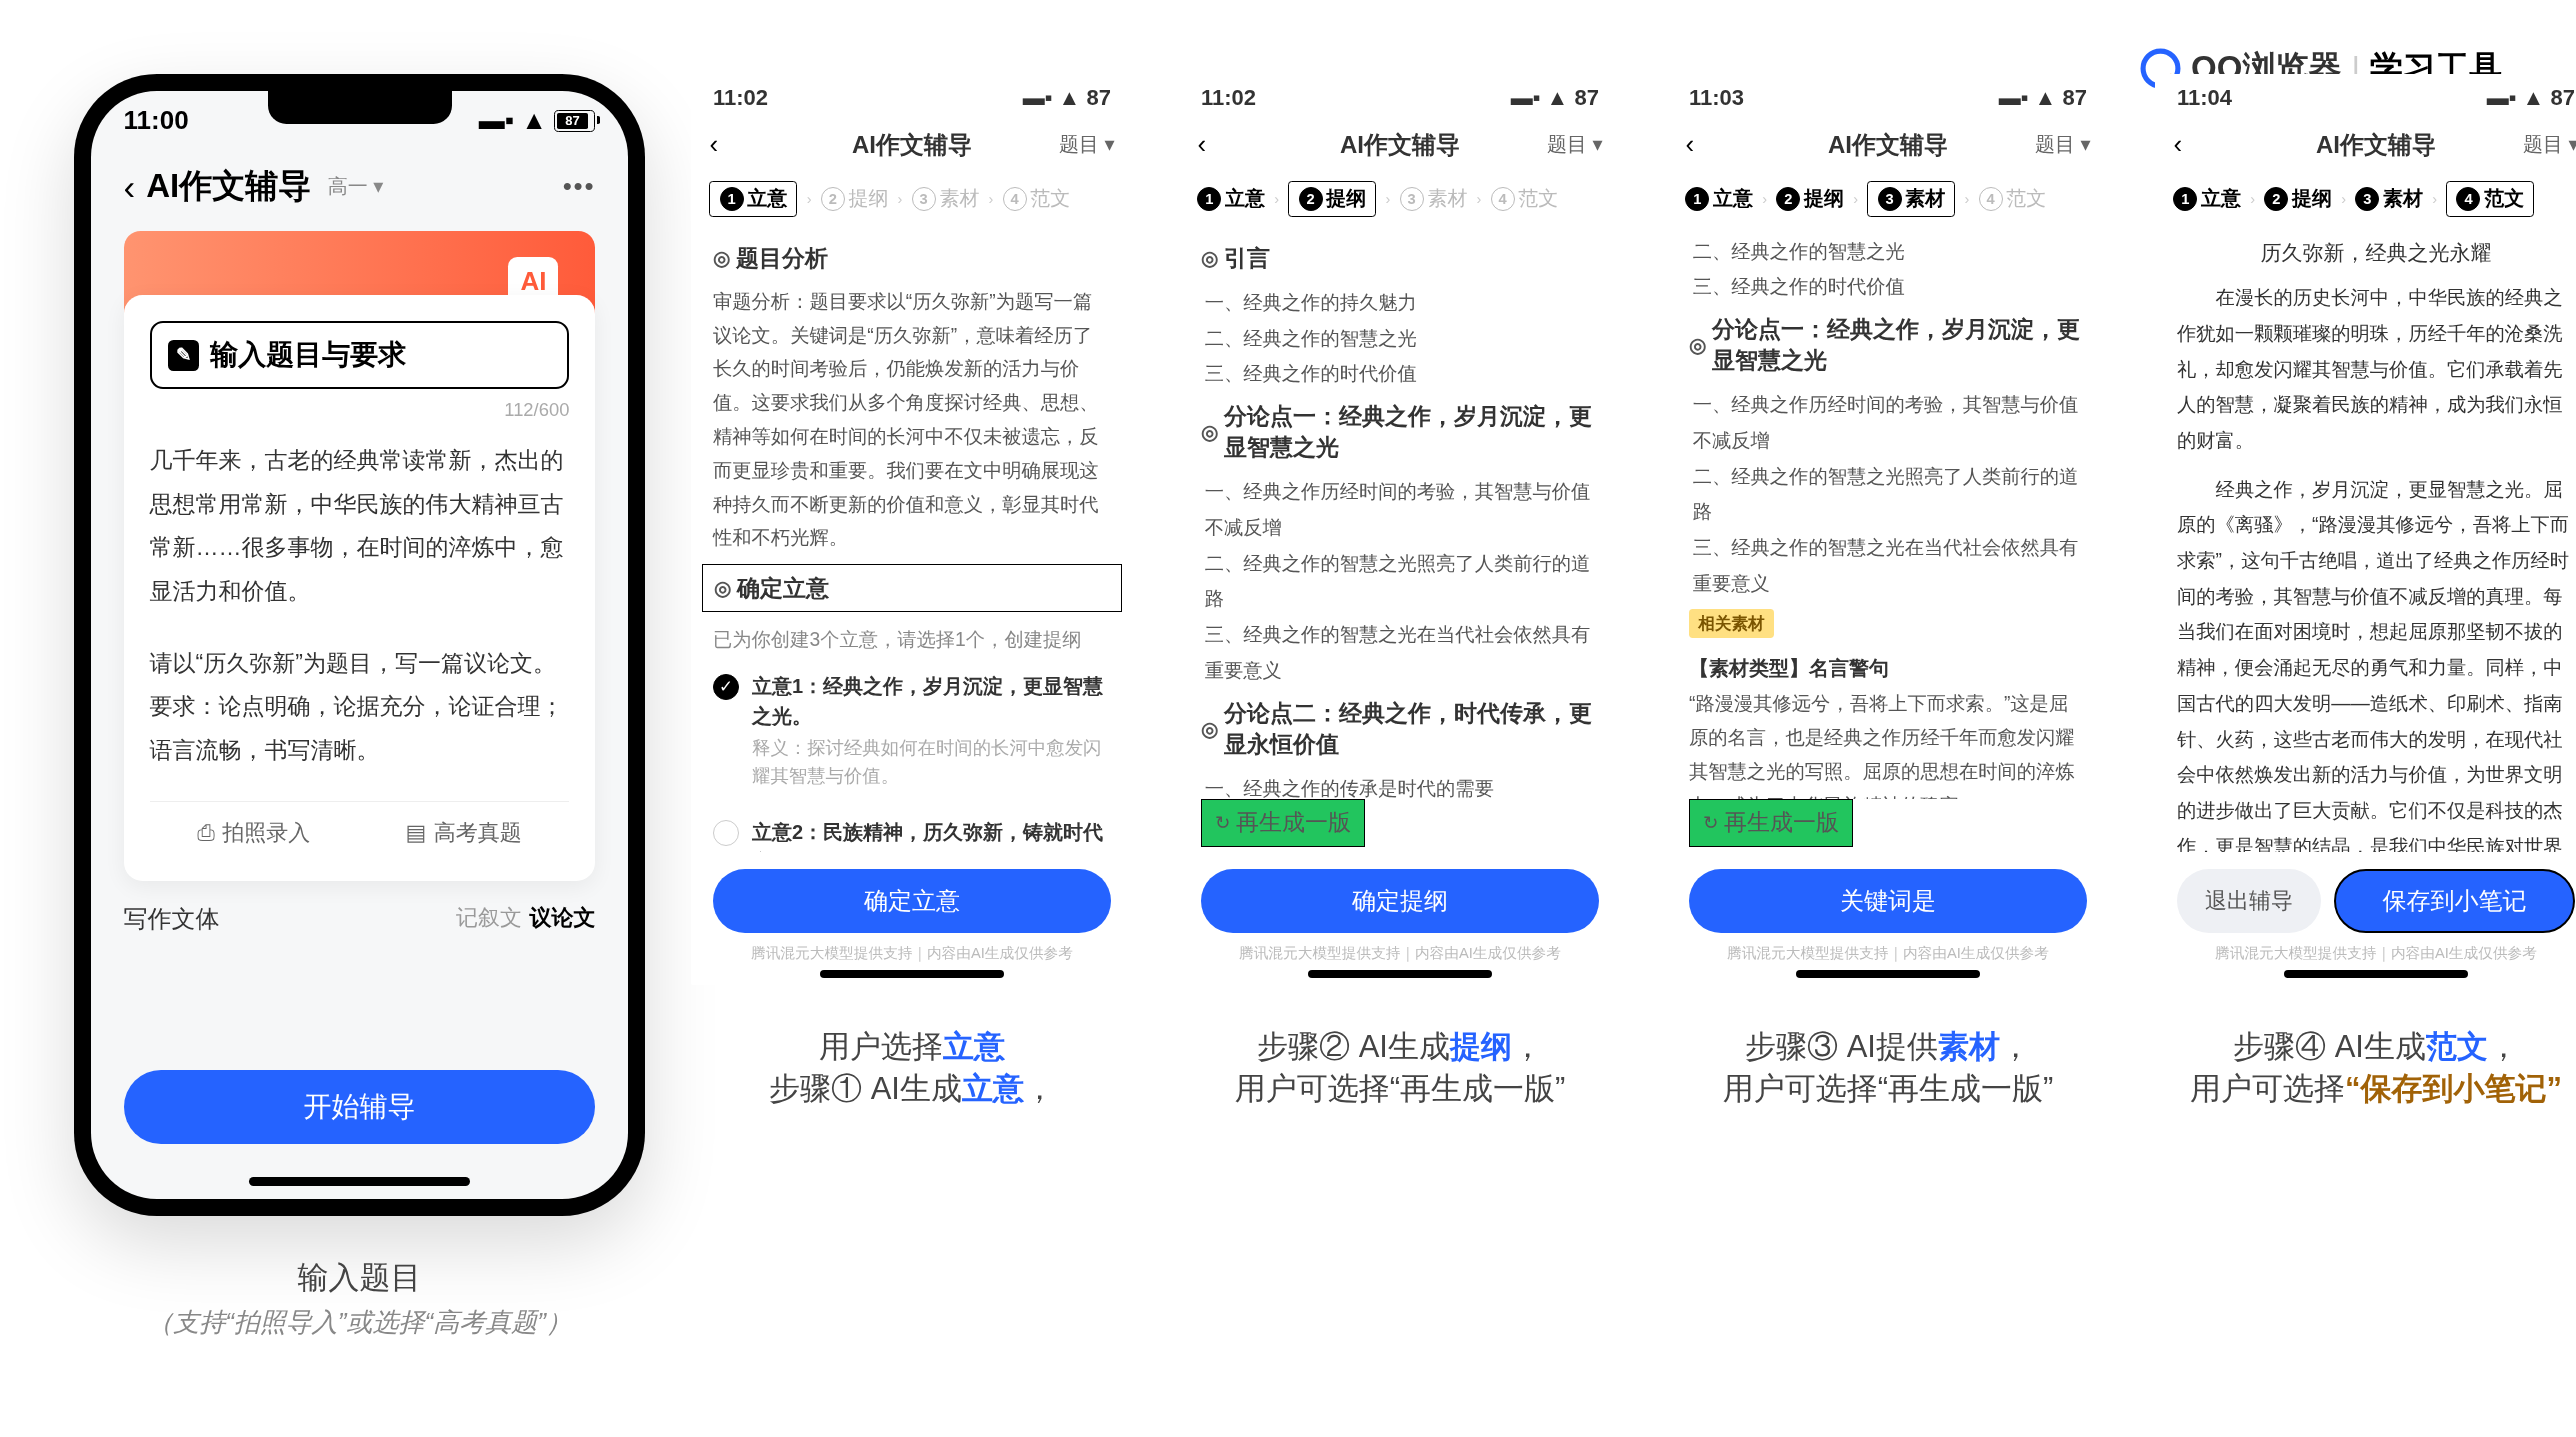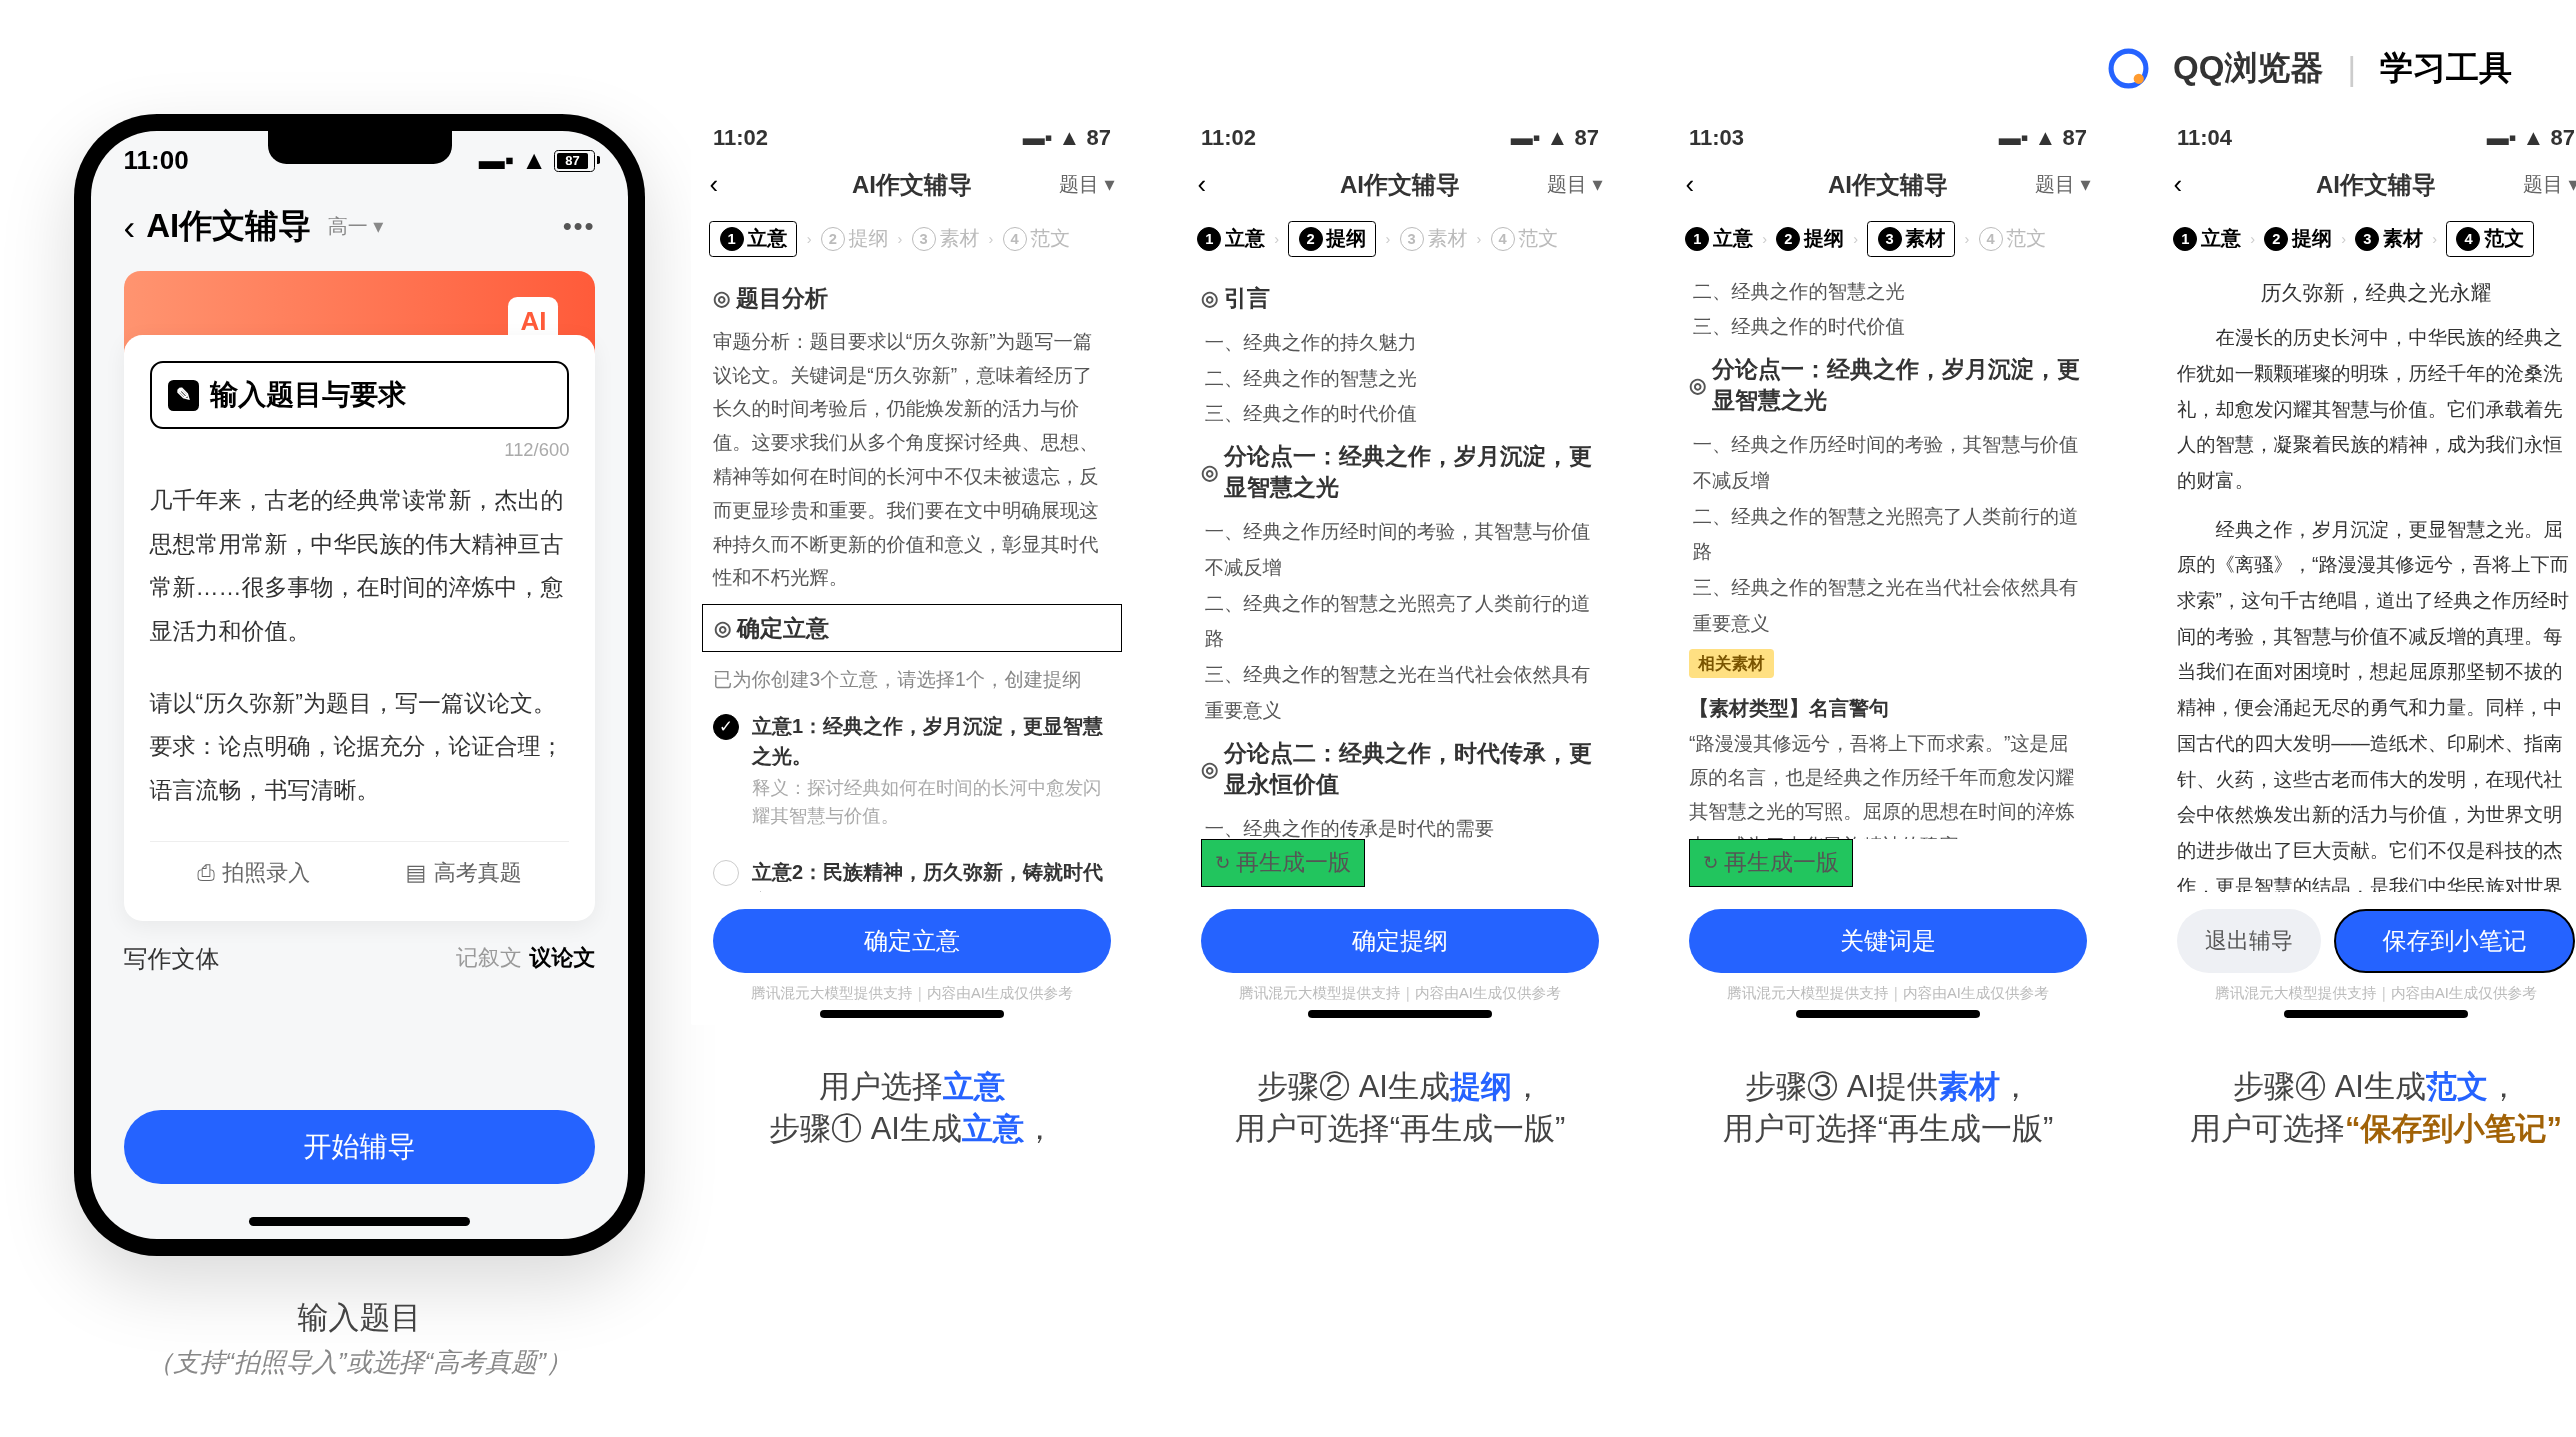--- a/index.html
+++ b/index.html
@@ -1,21 +1,21 @@
 <!DOCTYPE html>
 <html style="font-size:14.7px"><head>
 <meta charset="utf-8">
 <style>
 *{margin:0;padding:0;box-sizing:border-box;font-family:-apple-system,"PingFang SC","Microsoft YaHei",sans-serif}
 body{background:#fff;width:2576px;height:1437px;position:relative}
-.logo-bar{position:absolute;top:46px;right:64px;display:flex;align-items:center;gap:24px;font-size:33px;font-weight:600;color:#333}
+.logo-bar{position:absolute;top:46px;right:74px;display:flex;align-items:center;gap:10px;font-size:33px;font-weight:600;color:#333}
 .logo-bar svg{width:41px;height:41px}
 .divider{color:#ccc;font-weight:300}
 .study-tool{color:#000}
-.stage{display:flex;gap:46px;padding:114px 55px 0 74px;align-items:flex-start}
+.stage{display:flex;gap:46px;padding:74px 55px 0 74px;align-items:flex-start}
 .frame{width:571px;height:1142px;border-radius:83px;background:#000;padding:16.6px;box-shadow:0 28px 74px rgba(0,0,0,.15)}
 .frame-inner{width:100%;height:100%;background:#f6f7f8;border-radius:66px;overflow:hidden;display:flex;flex-direction:column;position:relative}
 .notch{position:absolute;top:0;left:50%;transform:translateX(-50%);width:184px;height:33px;background:#000;border-radius:0 0 18.4px 18.4px;z-index:10}
 .sbar{display:flex;justify-content:space-between;align-items:center;padding:14.7px 33px 0;font-size:26px;font-weight:600}
 .sbar .right{display:flex;align-items:center;gap:7.4px}
 .batt{width:41px;height:22px;border:1.8px solid #000;border-radius:4.6px;position:relative;display:inline-flex;align-items:center;padding:1.8px}
 .batt:after{content:"";position:absolute;right:-5.5px;top:5.5px;width:2.8px;height:7.4px;background:#000;border-radius:0 1.8px 1.8px 0}
 .batt-fill{background:#000;height:100%;width:87%;border-radius:1.8px;font-size:13px;color:#fff;display:flex;align-items:center;justify-content:center}
 .hdr1{padding:28px 33px 9.2px;display:flex;align-items:center;gap:11px}
 .hdr1 .back{font-size:35px;font-weight:300}

